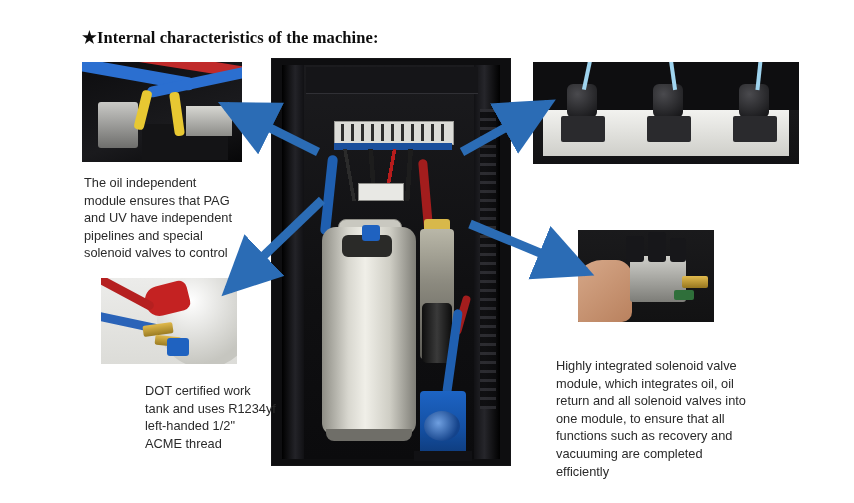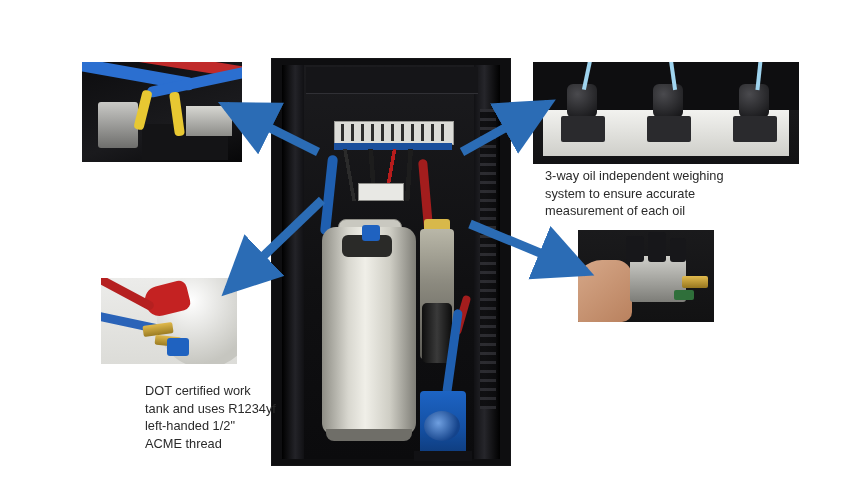--- a/index.html
+++ b/index.html
@@ -232,20 +232,21 @@
   #arrows {
     position: absolute; left: 0; top: 0; width: 854px; height: 503px;
     pointer-events: none;
   }
 </style>
 </head>
 <body>
 
 <div id="page">
 
+  <div class="title">★Internal characteristics of the machine:</div>
 
   <div class="photo" id="center-photo">
     <div class="layer mach-body"></div>
     <div class="layer mach-sidepanel-l"></div>
     <div class="layer mach-sidepanel-r"></div>
     <div class="layer mach-topbar"></div>
     <div class="layer mach-vent"></div>
     <div class="layer ctrl-strip">
       <div class="pin" style="left:6px"></div>
         <div class="pin" style="left:16px"></div>
@@ -337,24 +338,33 @@
 
     <line x1="318" y1="152" x2="226" y2="106" stroke="#2b6cb5" stroke-width="9" marker-end="url(#ah)"></line>
 
     <line x1="462" y1="152" x2="548" y2="104" stroke="#2b6cb5" stroke-width="9" marker-end="url(#ah)"></line>
 
     <line x1="322" y1="200" x2="228" y2="290" stroke="#2b6cb5" stroke-width="9" marker-end="url(#ah)"></line>
 
     <line x1="470" y1="224" x2="586" y2="272" stroke="#2b6cb5" stroke-width="9" marker-end="url(#ah)"></line>
   </svg>
 
-
-  <div class="caption" style="left:545px; top:167px; width:230px;">3-way oil independent weighing
-system to ensure accurate
-measurement of each oil</div>
+  <div class="caption" style="left:84px; top:174px; width:176px;">The oil independent
+module ensures that PAG
+and UV have independent
+pipelines and special
+solenoid valves to control</div>
+
 
   <div class="caption" style="left:101px; top:382px; width:160px;margin-left:44px;">DOT certified work
 tank and uses R1234yf
 left-handed 1/2"
 ACME thread</div>
 
+  <div class="caption" style="left:556px; top:357px; width:214px;">Highly integrated solenoid valve
+module, which integrates oil, oil
+return and all solenoid valves into
+one module, to ensure that all
+functions such as recovery and
+vacuuming are completed
+efficiently</div>
 
 </div>
 
 </body></html>

